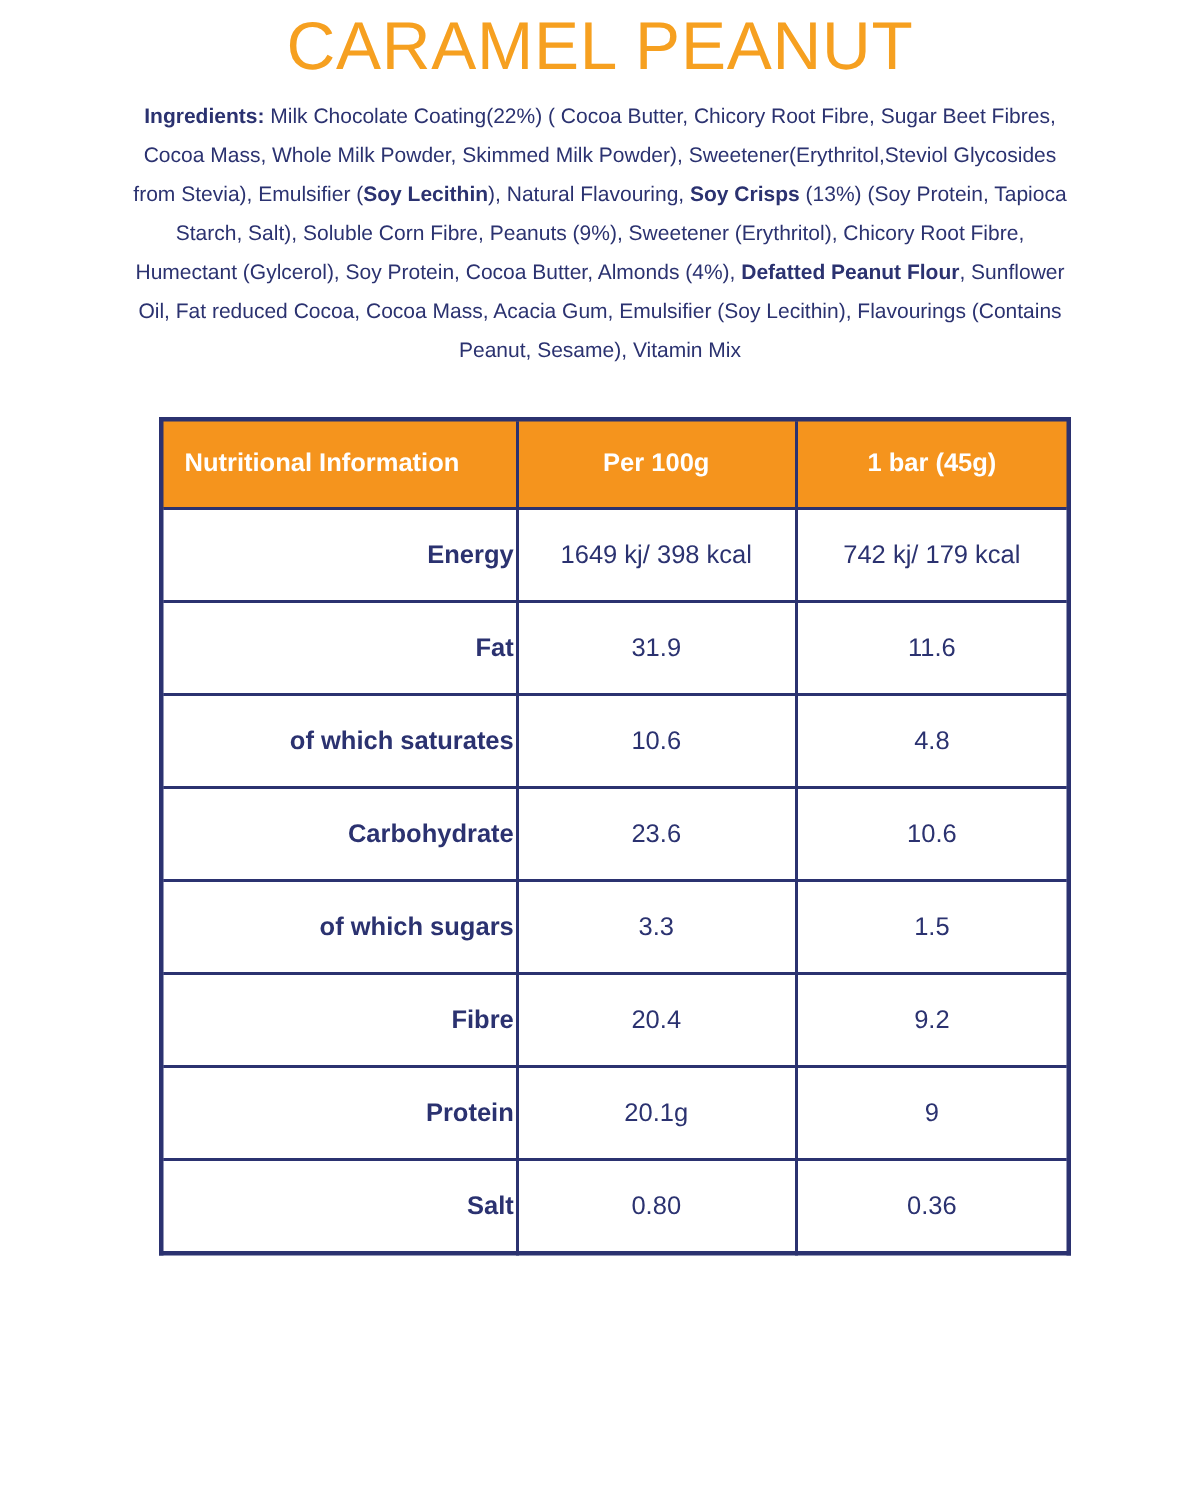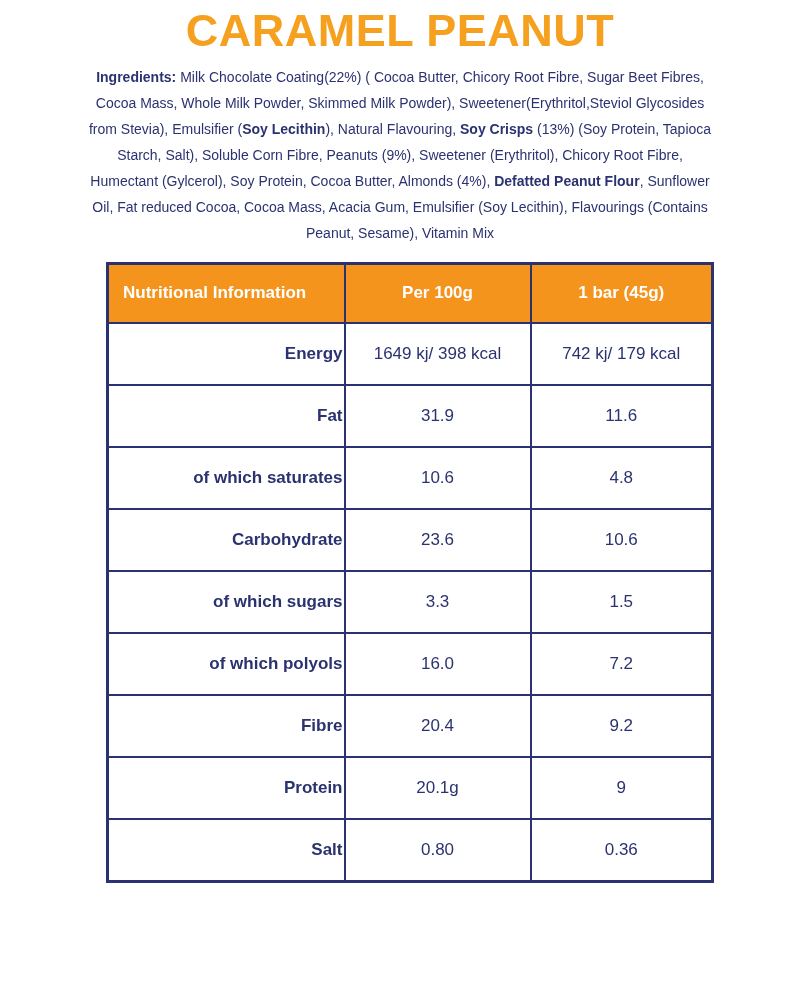--- a/index.html
+++ b/index.html
@@ -24,37 +24,37 @@
   .page {
     width: 800px;
     height: 1000px;
     padding-top: 6px;
   }
   .title {
     margin: 0 0 8px 0;
     text-align: center;
     color: var(--title-orange);
     font-size: 45px;
-    font-weight: 700;
+    font-weight: 400;
     letter-spacing: 0.5px;
     line-height: 1.1;
   }
   .ingredients {
     width: 624px;
     margin: 0 auto;
     text-align: center;
     font-size: 14px;
     line-height: 26px;
     color: var(--navy);
   }
   .ingredients b { font-weight: 700; }
   table.nutrition {
     border-collapse: collapse;
     margin-left: 106px;
-    margin-top: 16px;
+    margin-top: 32px;
     table-layout: fixed;
     border: 3px solid var(--navy);
   }
   .nutrition col.c1 { width: 237px; }
   .nutrition col.c2 { width: 186px; }
   .nutrition col.c3 { width: 182px; }
   .nutrition th, .nutrition td {
     border: 2px solid var(--navy);
     font-size: 17px;
     vertical-align: middle;
@@ -123,25 +123,20 @@
           <td class="label">Carbohydrate</td>
           <td class="val">23.6</td>
           <td class="val">10.6</td>
         </tr>
         <tr>
           <td class="label">of which sugars</td>
           <td class="val">3.3</td>
           <td class="val">1.5</td>
         </tr>
         <tr>
-          <td class="label">of which polyols</td>
-          <td class="val">16.0</td>
-          <td class="val">7.2</td>
-        </tr>
-        <tr>
           <td class="label">Fibre</td>
           <td class="val">20.4</td>
           <td class="val">9.2</td>
         </tr>
         <tr>
           <td class="label">Protein</td>
           <td class="val">20.1g</td>
           <td class="val">9</td>
         </tr>
         <tr>

